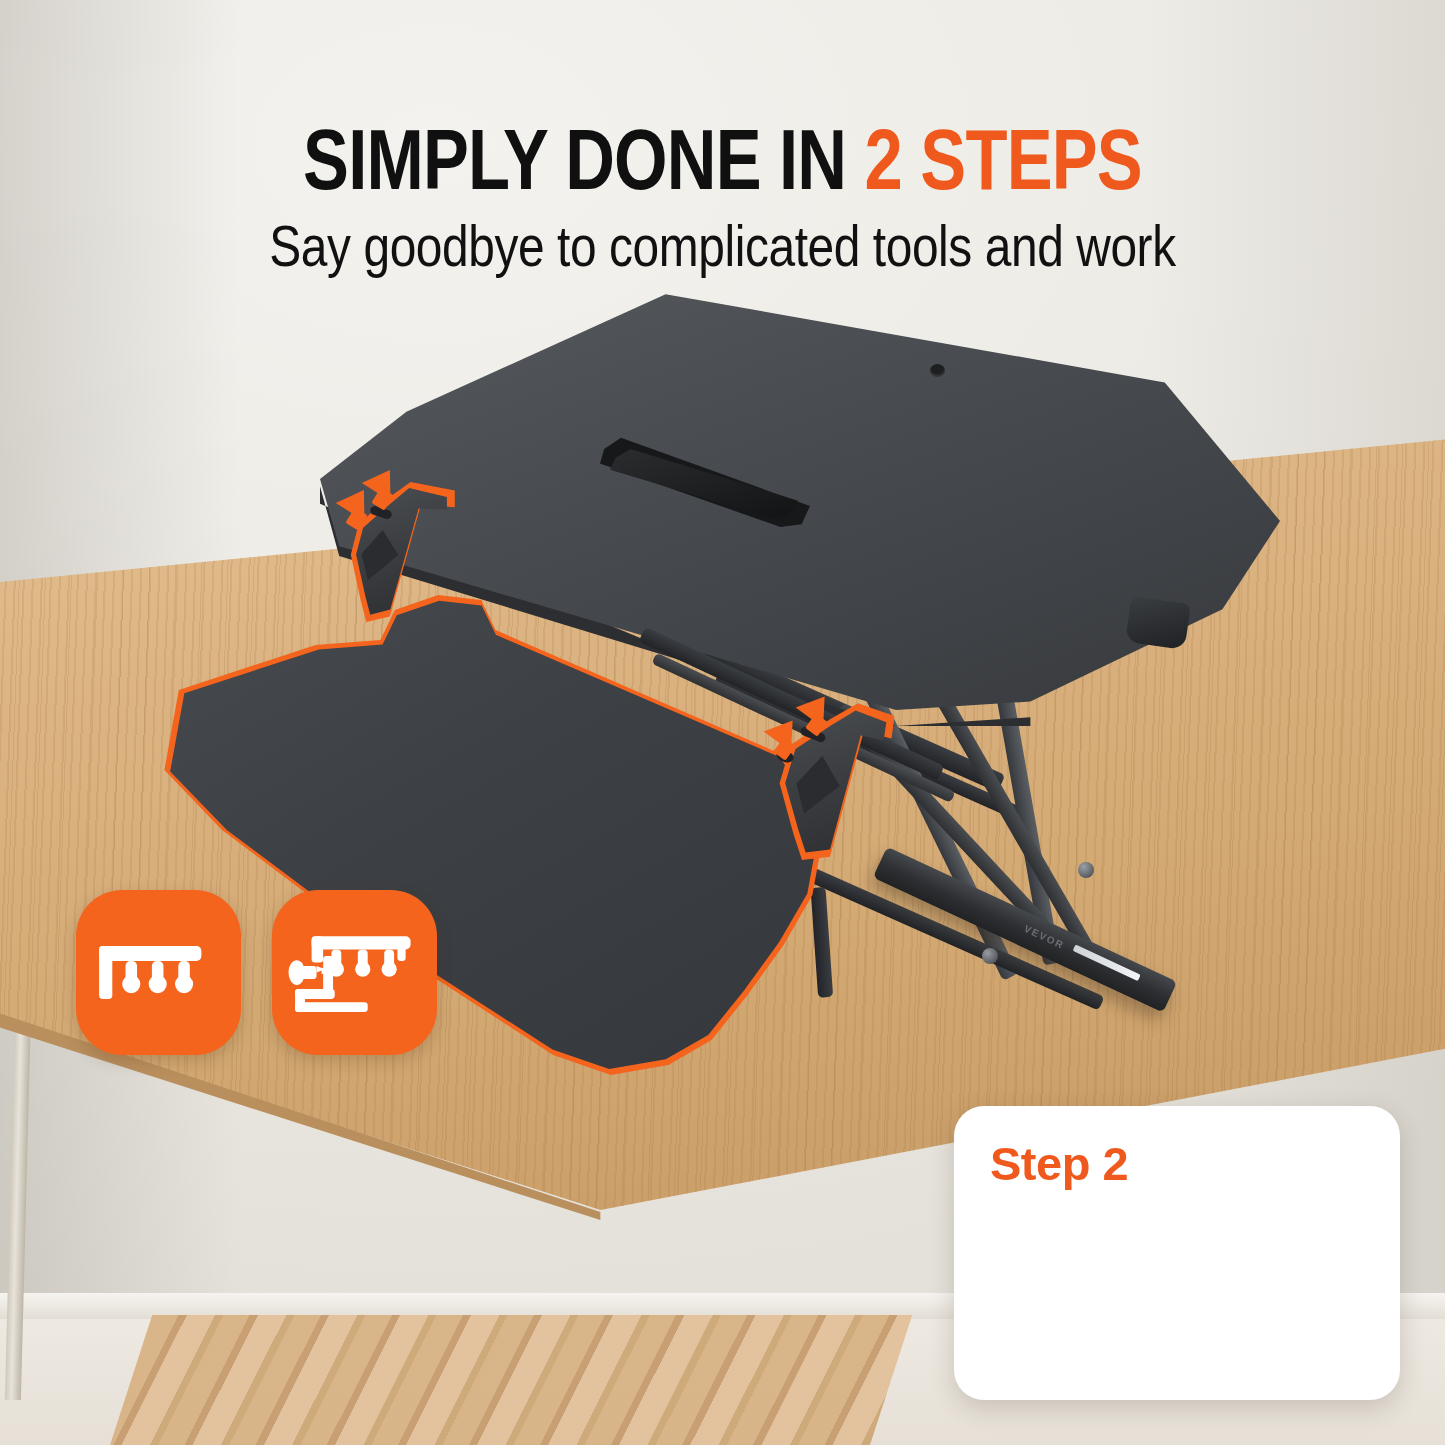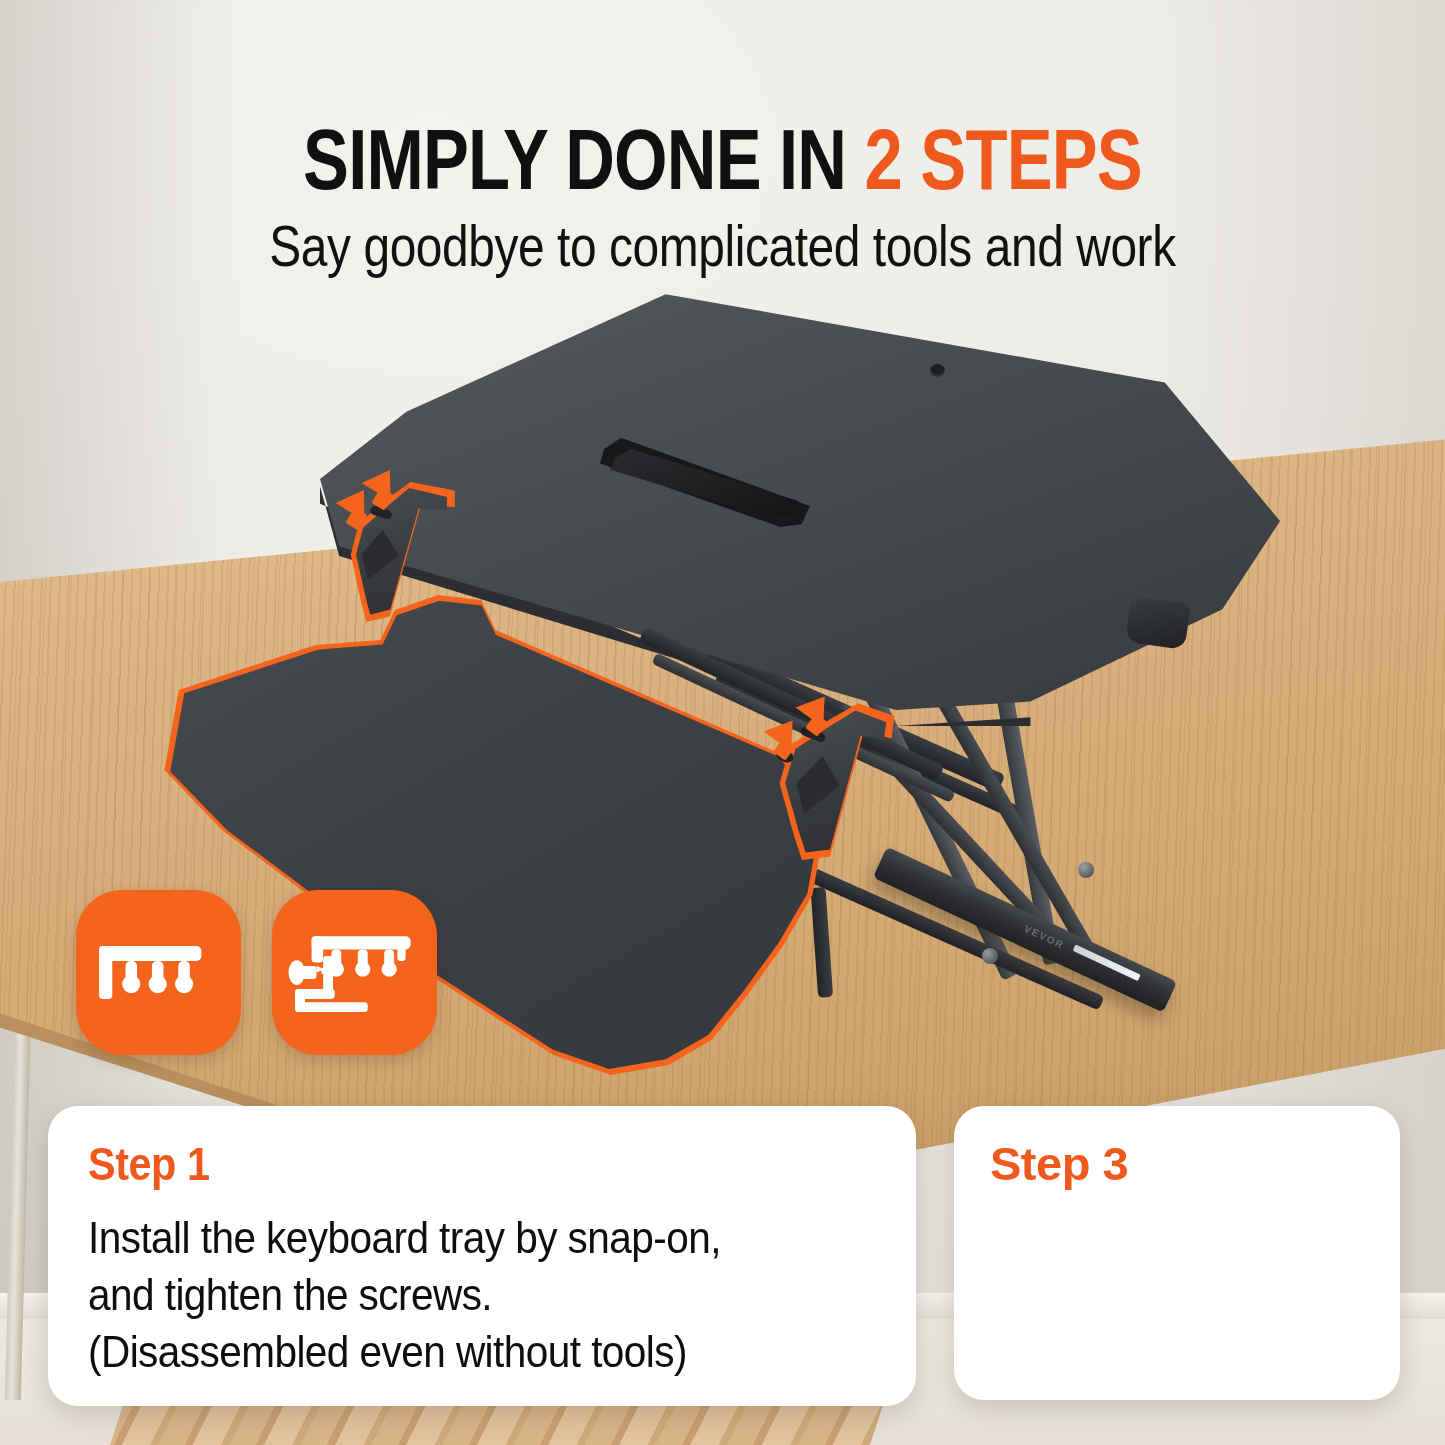--- a/index.html
+++ b/index.html
@@ -371,24 +371,18 @@
         <ellipse cx="15" cy="50" rx="5" ry="7.5"></ellipse>
         <rect x="18" y="46" width="9" height="8" rx="2"></rect>
         <path d="M27 46 l5 2 -5 2 z"></path>
         <path d="M30 47 l5 2 -5 2 z"></path>
         <path d="M33 48 l5 1.5 -5 2 z"></path>
         <path d="M36 48.5 l6 1.5 -6 2 z"></path>
       </g>
     </svg>
   </div>
 
-  <div class="card" id="card1" style="left:48px;top:1106px;width:868px;height:300px;padding:34px 40px;">
-    <div class="card-title">Step 1</div>
-    <div class="card-body" style="margin-top:22px;">Install the keyboard tray by snap-on,
-and tighten the screws.
-(Disassembled even without tools)</div>
-  </div>
 
   <div class="card" id="card2" style="left:954px;top:1106px;width:446px;height:294px;padding:34px 36px;">
-    <div class="card-title">Step 3</div>
+    <div class="card-title">Step 2</div>
   </div>
 
 </div>
 
 </body></html>

